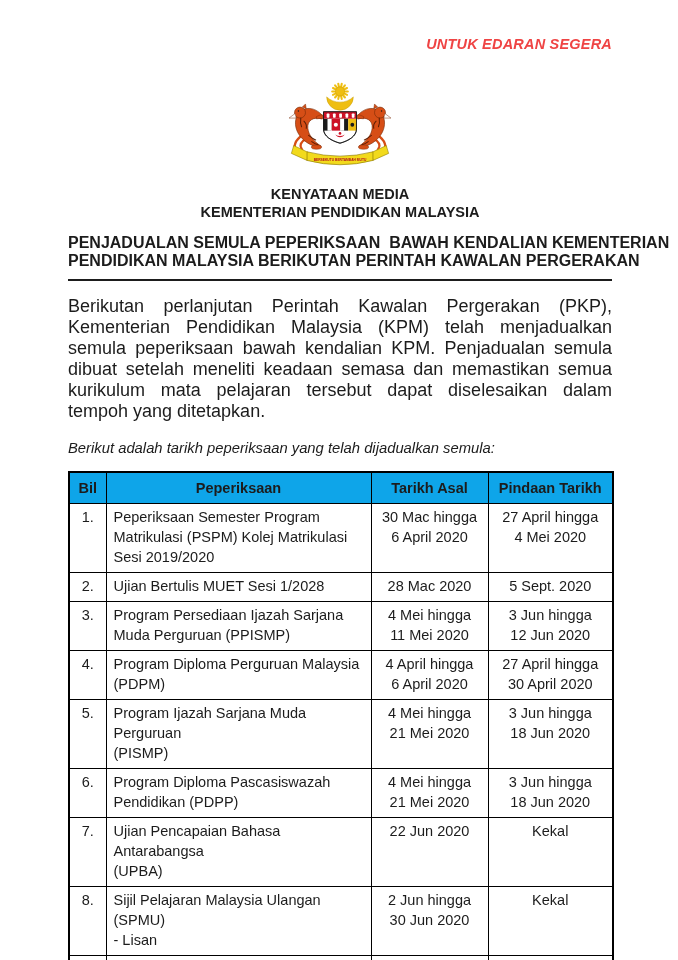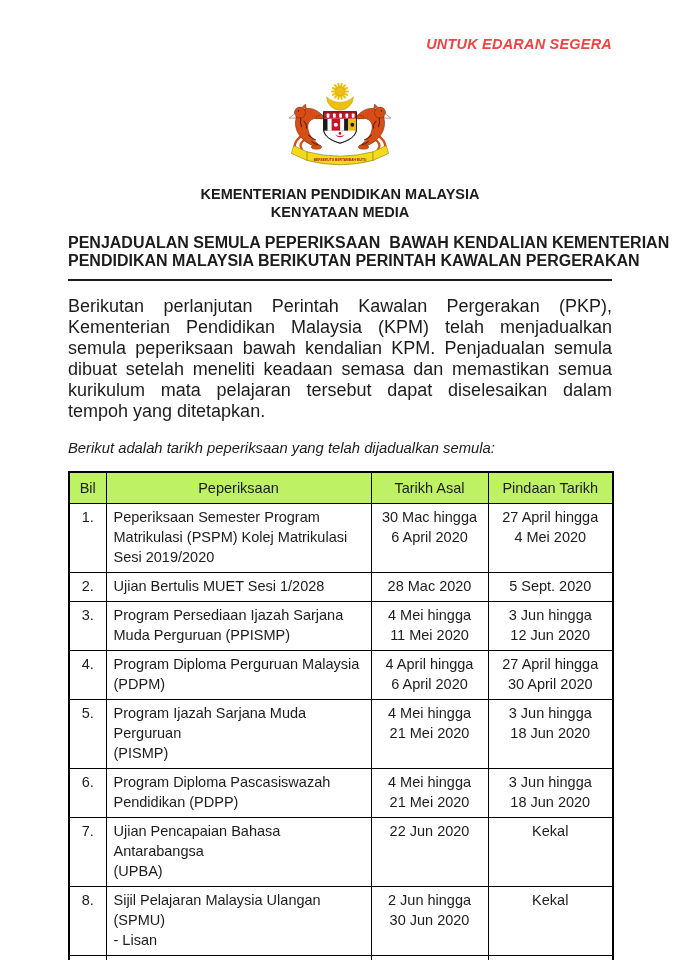--- a/index.html
+++ b/index.html
@@ -41,22 +41,22 @@
     border-collapse:collapse;
     width:544px;
     table-layout:fixed;
     border:2px solid #000;
   }
   table.sched th, table.sched td{
     border:1.5px solid #000;
     font-size:14.5px;
   }
   table.sched th{
-    background:#bef264;
-    font-weight:400;
+    background:#0ea5e9;
+    font-weight:700;
     padding:7px 3px;
     text-align:center;
   }
   table.sched td{
     vertical-align:top;
     padding:3px 7px 5px 7px;
     line-height:20px;
     white-space:pre-line;
   }
   td.bil{text-align:center;padding-left:2px;padding-right:2px;}
@@ -126,22 +126,22 @@
       <g>
         <path d="M 30 90 L 11 81 L 8 91 L 28 100 Z" fill="#F2DA1C" stroke="#8a7500" stroke-width="0.7"></path>
         <path d="M 110 90 L 129 81 L 132 91 L 112 100 Z" fill="#F2DA1C" stroke="#8a7500" stroke-width="0.7"></path>
         <path d="M 28 89 Q 70 100 112 89 L 112 100 Q 70 111 28 100 Z" fill="#F2DA1C" stroke="#8a7500" stroke-width="0.8"></path>
         <text x="70" y="101" font-size="4.2" fill="#B3121B" text-anchor="middle" font-family="Liberation Sans, sans-serif" font-weight="bold">BERSEKUTU BERTAMBAH MUTU</text>
       </g>
     </svg>
   </div>
 
   <div class="org-heading">
+    <div>KENYATAAN MEDIA</div>
     <div>KEMENTERIAN PENDIDIKAN MALAYSIA</div>
-    <div>KENYATAAN MEDIA</div>
   </div>
 
   <div class="doc-title">
     <div class="title-line">PENJADUALAN SEMULA PEPERIKSAAN  BAWAH KENDALIAN KEMENTERIAN</div>
     <div class="title-line">PENDIDIKAN MALAYSIA BERIKUTAN PERINTAH KAWALAN PERGERAKAN</div>
   </div>
 
   <hr class="rule">
 
   <p class="para">Berikutan perlanjutan Perintah Kawalan Pergerakan (PKP), Kementerian Pendidikan Malaysia (KPM) telah menjadualkan semula peperiksaan bawah kendalian KPM. Penjadualan semula dibuat setelah meneliti keadaan semasa dan memastikan semua kurikulum mata pelajaran tersebut dapat diselesaikan dalam tempoh yang ditetapkan.</p>

